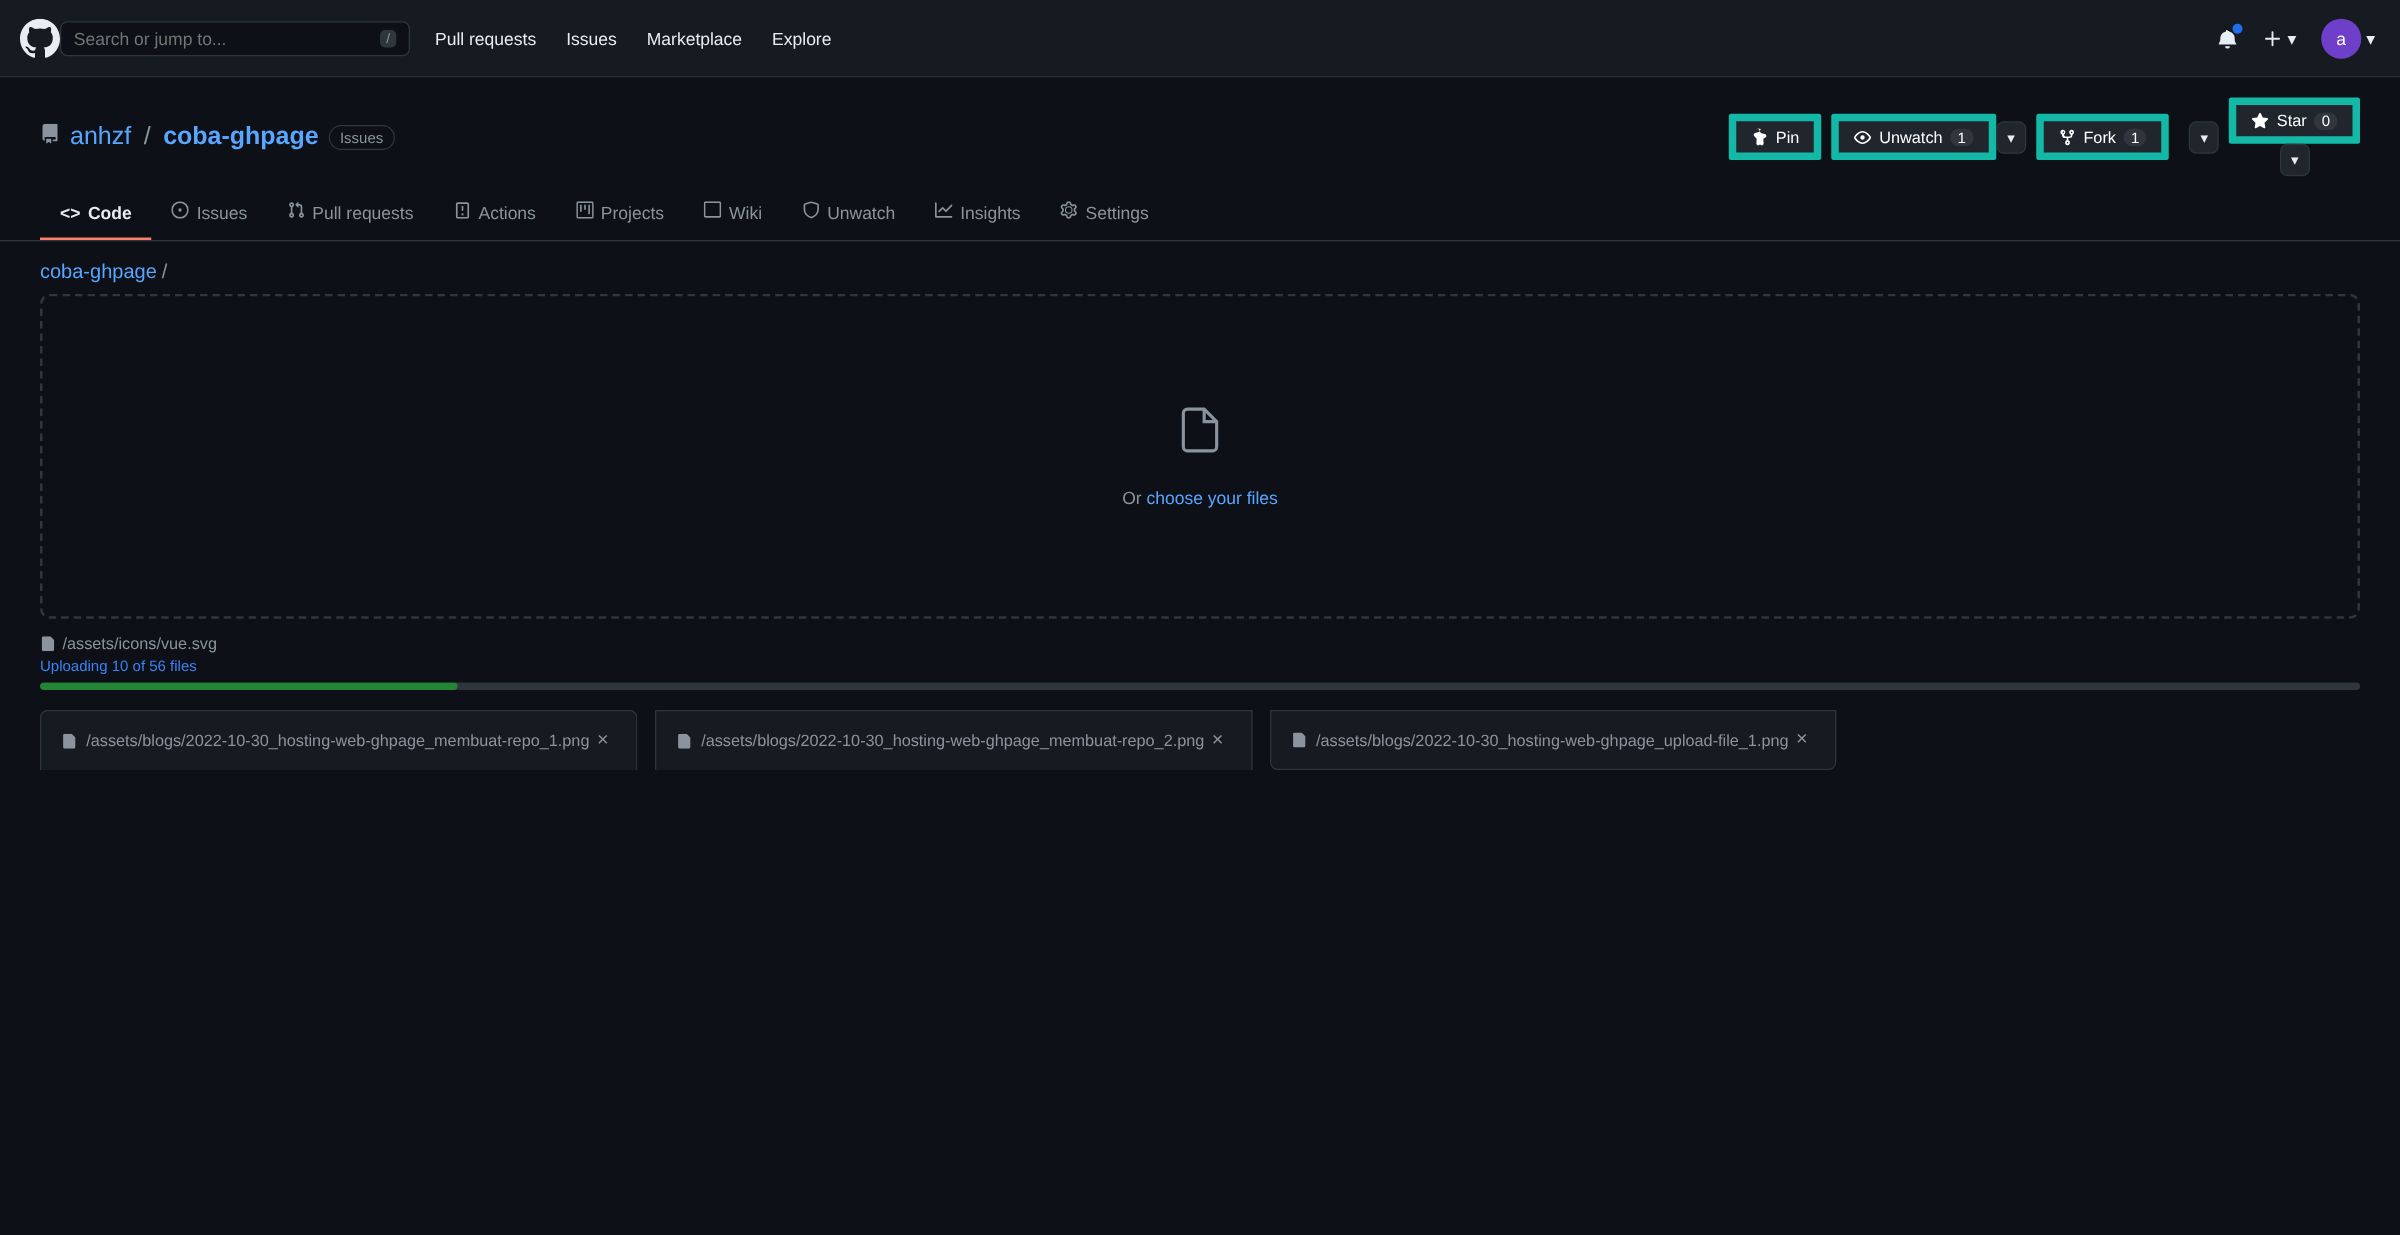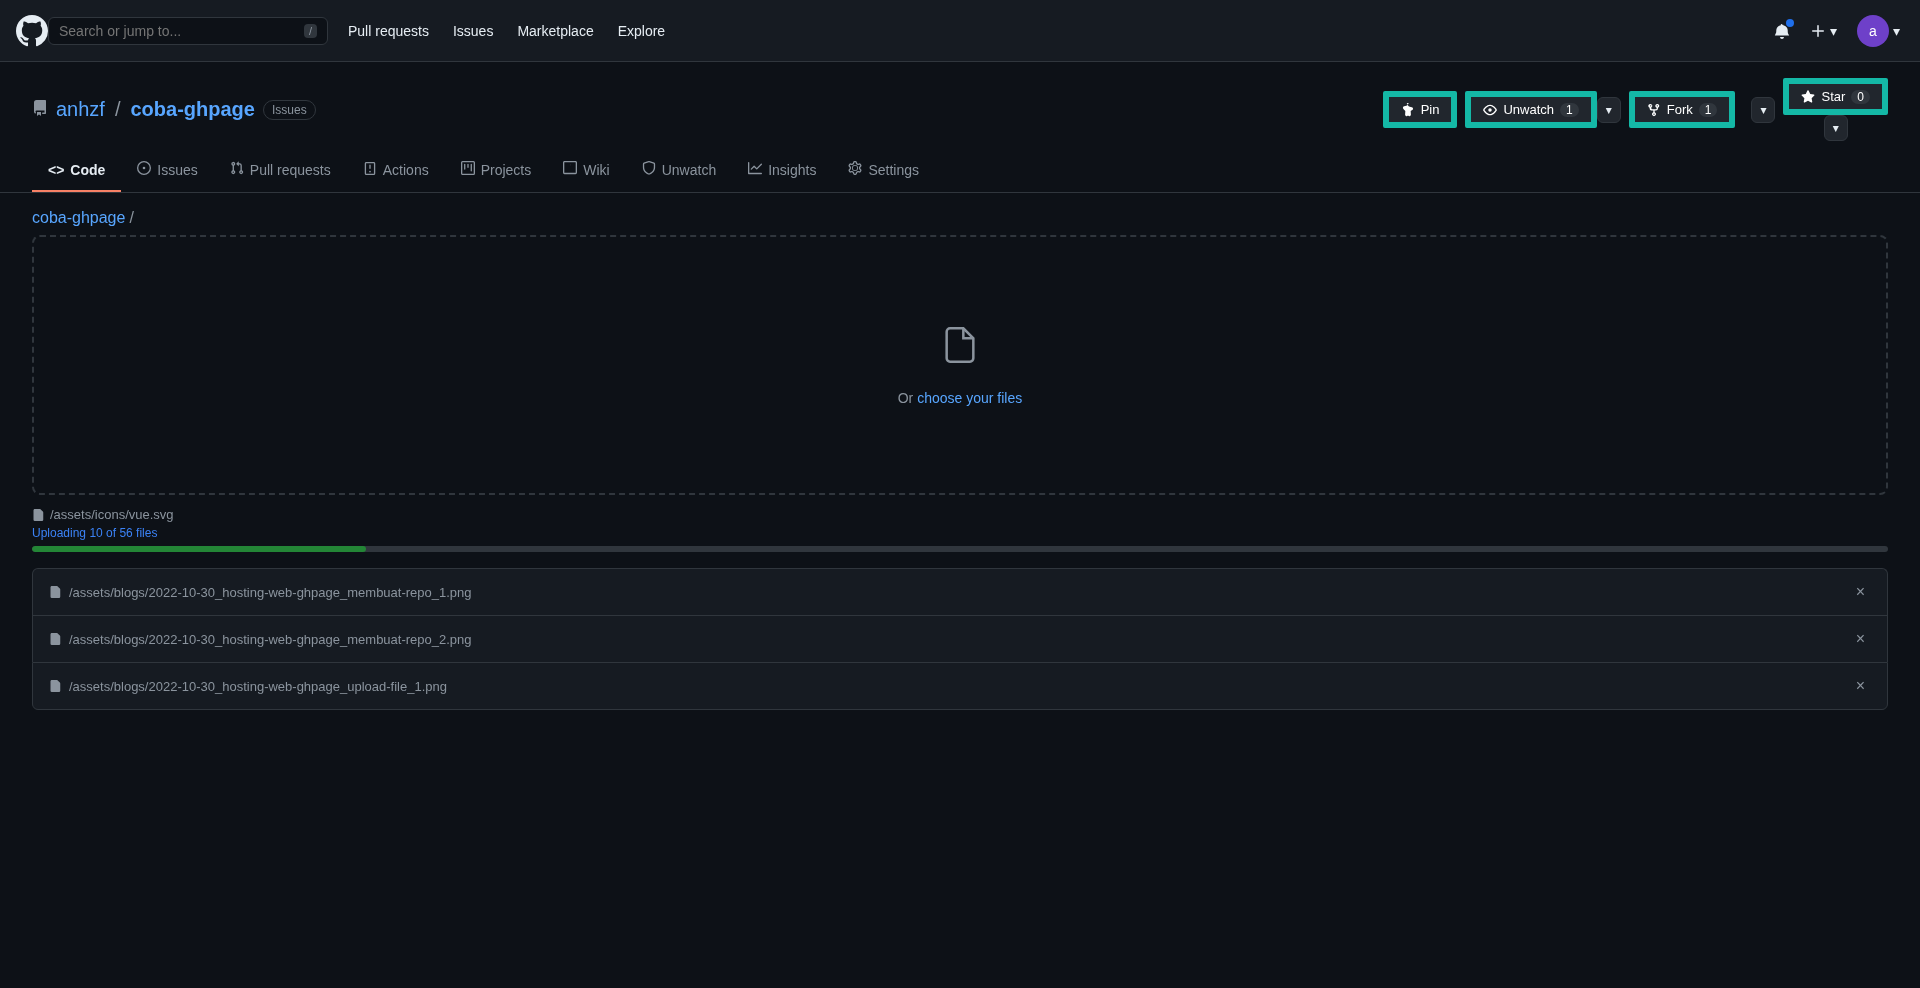--- a/index.html
+++ b/index.html
@@ -285,22 +285,21 @@
       background: #238636;
       height: 100%;
       border-radius: 4px;
       transition: width 0.3s;
     }
 
     
     .file-list {
       margin: 16px 32px 0;
       display: flex;
-      flex-direction: column;
-      gap: 0;
+      gap: 14px;
     }
     .file-item {
       display: flex;
       align-items: center;
       justify-content: space-between;
       padding: 12px 16px;
       border: 1px solid #30363d;
       border-bottom: none;
       background: #161b22;
     }

